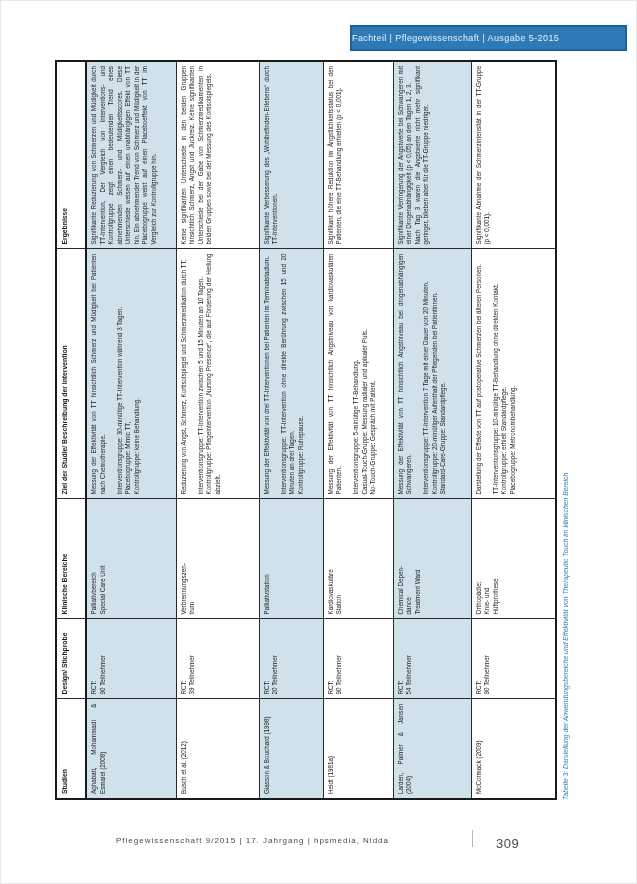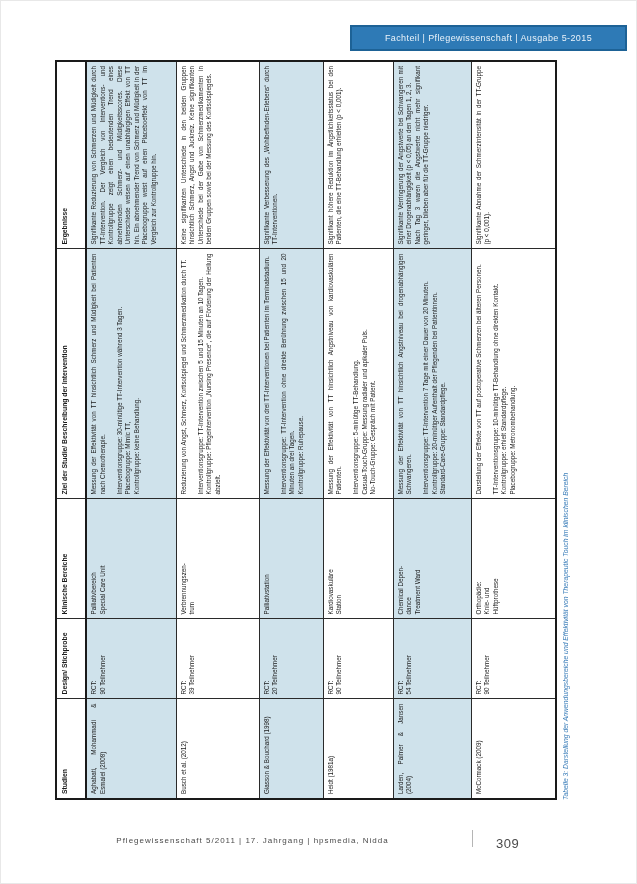--- a/index.html
+++ b/index.html
@@ -5,21 +5,21 @@
   html,body{margin:0;padding:0;background:#ffffff;}
   .page{
     position:relative;width:637px;height:884px;background:#ffffff;overflow:hidden;
     font-family:"Liberation Sans",sans-serif;color:#1a1a1a;
     box-shadow:inset 0 0 0 1px #e8e8e8;
   }
   
   .banner{
     position:absolute;left:350px;top:25px;width:277px;height:26px;
     background:#2e7ab6;border:2px solid #1d6296;box-sizing:border-box;
-    display:flex;align-items:center;justify-content:center;
+    display:flex;align-items:center;
   }
   .banner span{color:#eaf3fa;font-size:9px;letter-spacing:.4px;white-space:nowrap;}
   
   .rot-wrap{
     position:absolute;left:55px;top:62px;width:738px;height:520px;
     transform-origin:0 0;transform:rotate(-90deg) translateX(-738px);
   }
   table.studies{
     width:738px;border-collapse:collapse;table-layout:fixed;
     border:2px solid #1a1a1a;
@@ -155,17 +155,17 @@
 TT-Interventionsgruppe: 10-minütige TT-Behandlung ohne direkten Kontakt.
 Kontrollgruppe: erhielt Standardpflege.
 Placebogruppe: Metronombehandlung.</td>
         <td>Signifikante Abnahme der Schmerzintensität in der TT-Gruppe (p &lt; 0,001).</td>
       </tr>
     </tbody>
       </table>
     <div class="tbl-caption">Tabelle 3: Darstellung der Anwendungsbereiche und Effektivität von Therapeutic Touch im klinischen Bereich</div>
   </div>
 
-  <div class="footer-line">Pflegewissenschaft 5/2011 | 17. Jahrgang | hpsmedia, Nidda</div>
+  <div class="footer-line">Pflegewissenschaft 9/2015 | 17. Jahrgang | hpsmedia, Nidda</div>
   <div class="footer-sep"></div>
   <div class="page-number">309</div>
 
 </div>
 
 </body></html>

